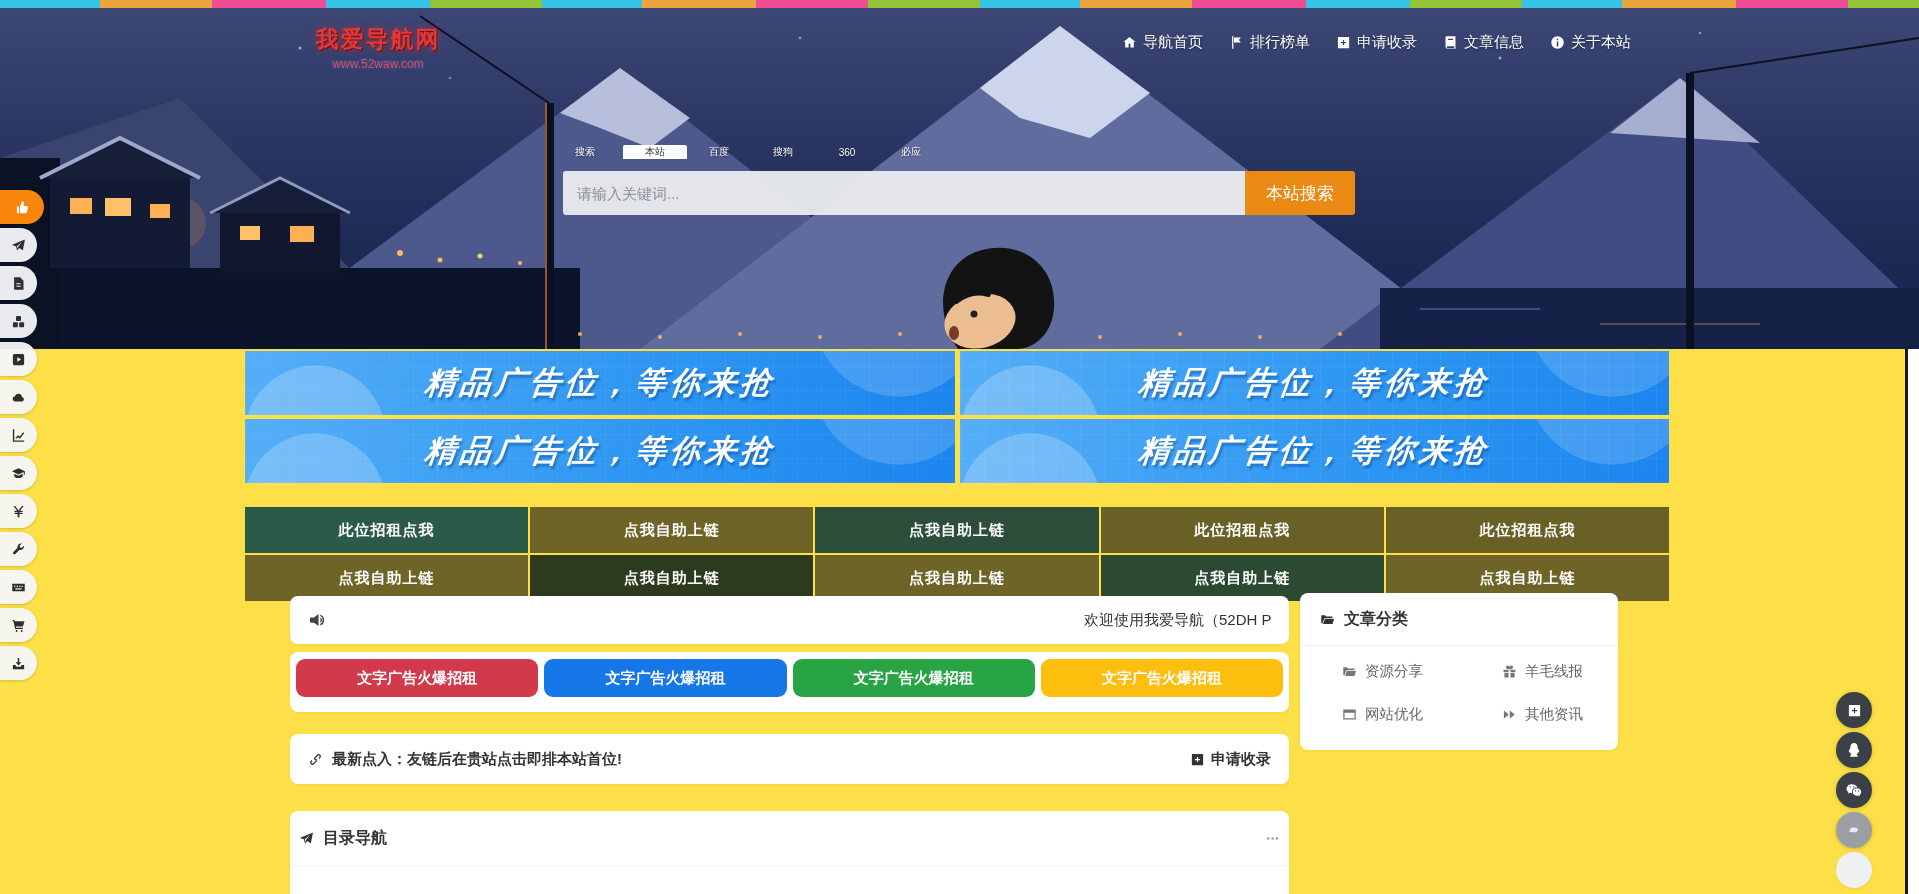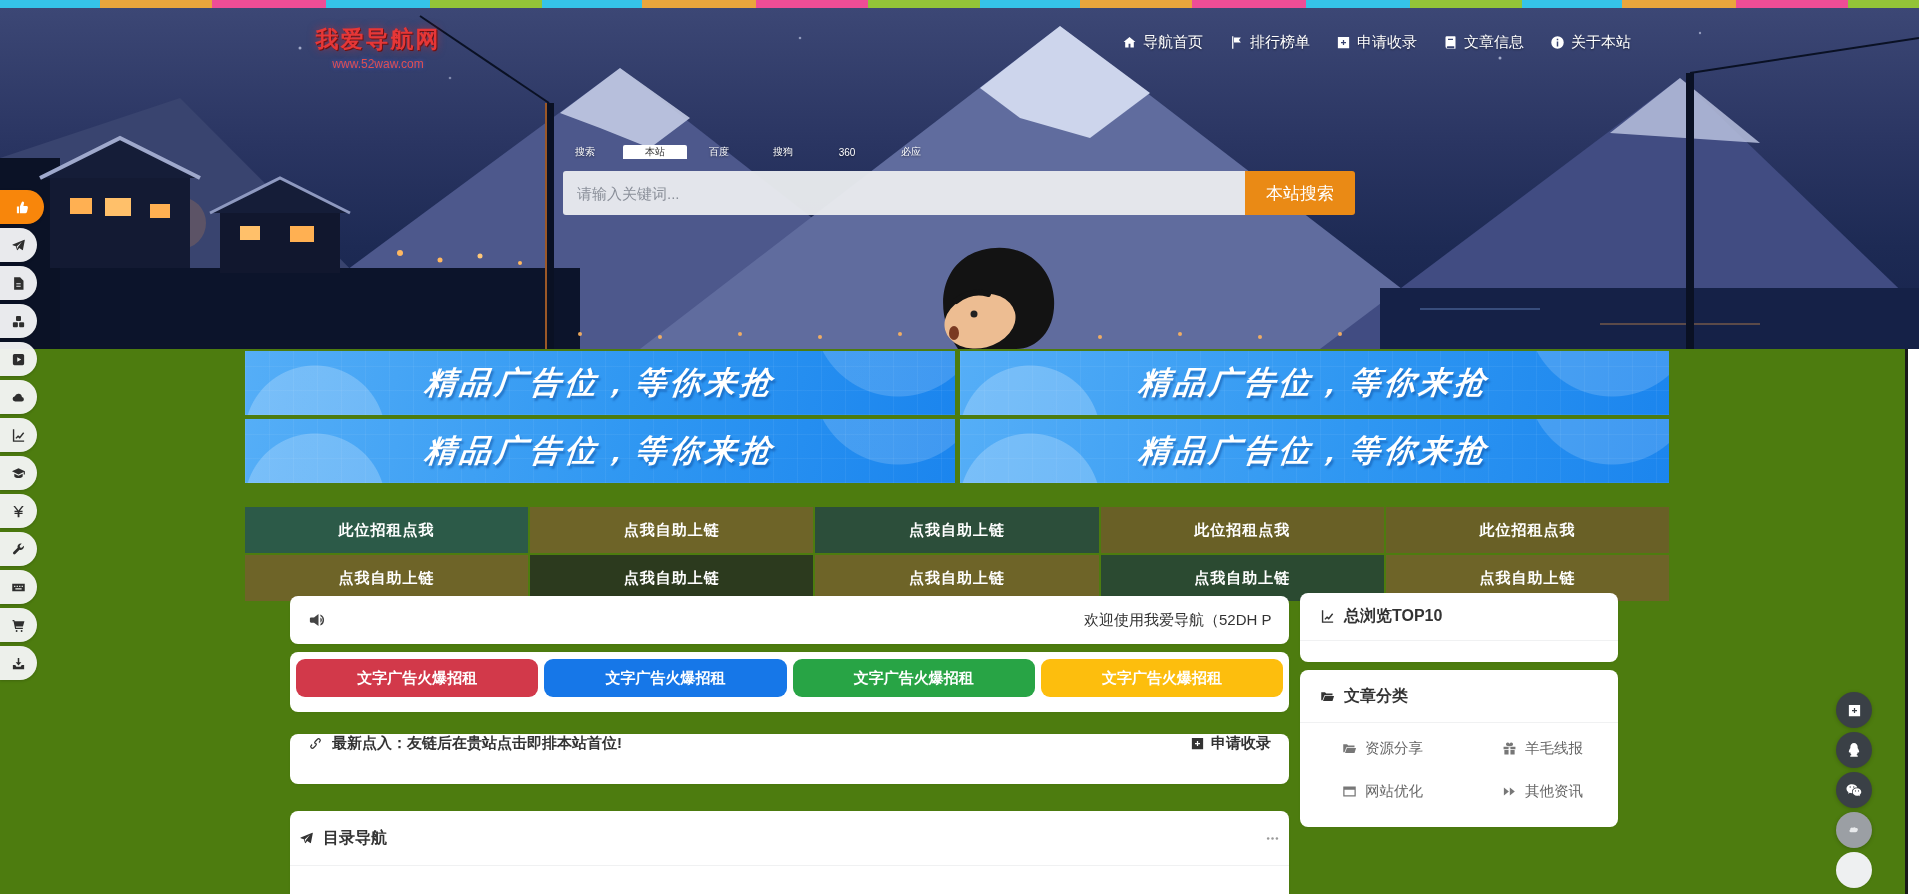--- a/index.html
+++ b/index.html
@@ -1,16 +1,16 @@
 <!DOCTYPE html>
 <html><head>
 <meta charset="utf-8">
 <style>
   html,body{margin:0;padding:0;background:#f1f2f4;}
-  #page{position:relative;width:1919px;height:894px;overflow:hidden;background:#4d7c0f;
+  #page{position:relative;width:1919px;height:894px;overflow:hidden;background:#fde047;
         font-family:"Liberation Sans","DejaVu Sans",sans-serif;}
   
   .stripe{position:absolute;top:0;left:0;width:1919px;height:8px;
     background:repeating-linear-gradient(90deg,#35c3e8 0 100px,#eaa63c 100px 212px,#ee4d96 212px 326px,
       #35c3e8 326px 430px,#93c438 430px 542px,#35c3e8 542px 642px,#eaa63c 642px 756px,
       #ee4d96 756px 868px,#93c438 868px 980px);}
   
   .hero{position:absolute;top:8px;left:0;width:1919px;height:341px;overflow:hidden;
     background:linear-gradient(180deg,#3c4775 0%,#2a3562 40%,#1d2a54 70%,#16224a 100%);}
   .hero svg.scene{position:absolute;top:0;left:0;}
@@ -53,21 +53,21 @@
   
   .main-left{position:absolute;left:290px;top:596px;width:999px;}
   .card{background:#fff;border-radius:8px;box-shadow:0 1px 3px rgba(0,0,0,.05);}
   .announce{height:48px;display:flex;align-items:center;padding:0 18px;color:#444;}
   .marquee{flex:1;position:relative;height:100%;overflow:hidden;margin-left:10px;}
   .marquee span{position:absolute;left:748px;top:0;line-height:48px;white-space:nowrap;
     font-size:15px;color:#333;}
   .adsrow{margin-top:8px;height:53px;padding:7px 6px 0;display:flex;gap:6px;}
   .adbtn{flex:1;height:38px;border:0;border-radius:9px;color:#fff;font-size:15px;font-weight:bold;
     cursor:pointer;font-family:inherit;}
-  .latest{margin-top:22px;height:50px;display:flex;align-items:flex-start;justify-content:space-between;
+  .latest{margin-top:22px;height:50px;display:flex;align-items:center;justify-content:space-between;
     padding:0 18px;font-size:15px;font-weight:bold;color:#333;}
   .latest .lleft{display:flex;align-items:center;gap:9px;cursor:pointer;}
   .latest .apply{display:flex;align-items:center;gap:6px;cursor:pointer;}
   .directory{margin-top:27px;height:120px;}
   .dir-head{height:54px;display:flex;align-items:center;padding:0 9px;border-bottom:1px solid #f0f1f2;
     font-size:16px;font-weight:bold;color:#333;}
   .dir-head .ttl{margin-left:9px;flex:1;}
   .dots{color:#999;cursor:pointer;}
   
   .sidebar{position:absolute;left:1300px;top:593px;width:318px;}
@@ -385,29 +385,20 @@
           </svg>
         <span class="ttl">目录导航</span>
         <svg class="ic dots">
             <use href="#i-dots"></use>
           </svg>
       </div>
     </div>
   </div>
 
   <div class="sidebar">
-    <div class="side-card card-top10">
-      <div class="side-head">
-        <svg class="ic">
-            <use href="#i-chart"></use>
-          </svg>
-        <span>总浏览TOP10</span>
-      </div>
-      <div class="side-body"></div>
-    </div>
 
 
     <div class="side-card card-cat">
       <div class="side-head">
         <svg class="ic">
             <use href="#i-folder-open"></use>
           </svg>
         <span>文章分类</span>
       </div>
       <div class="cat-grid">

